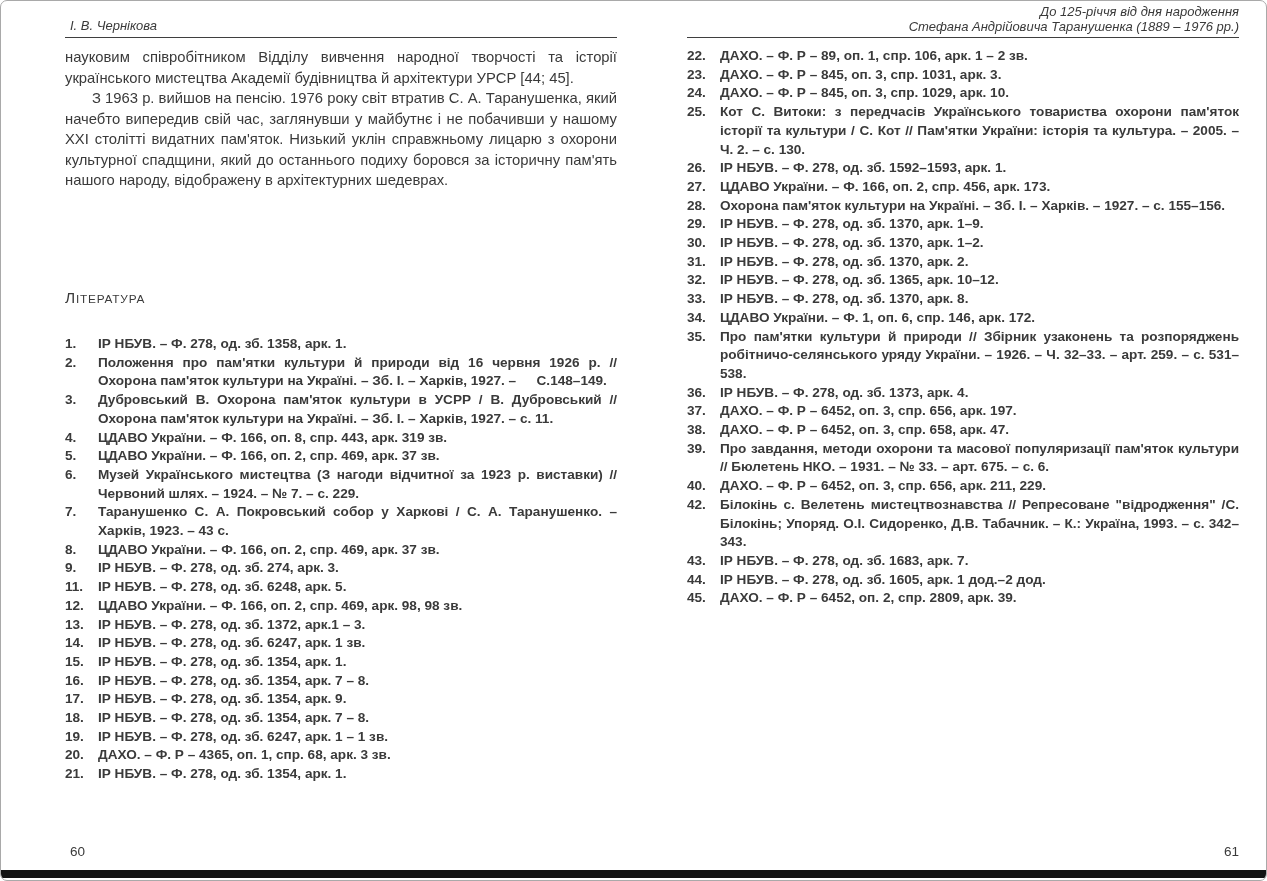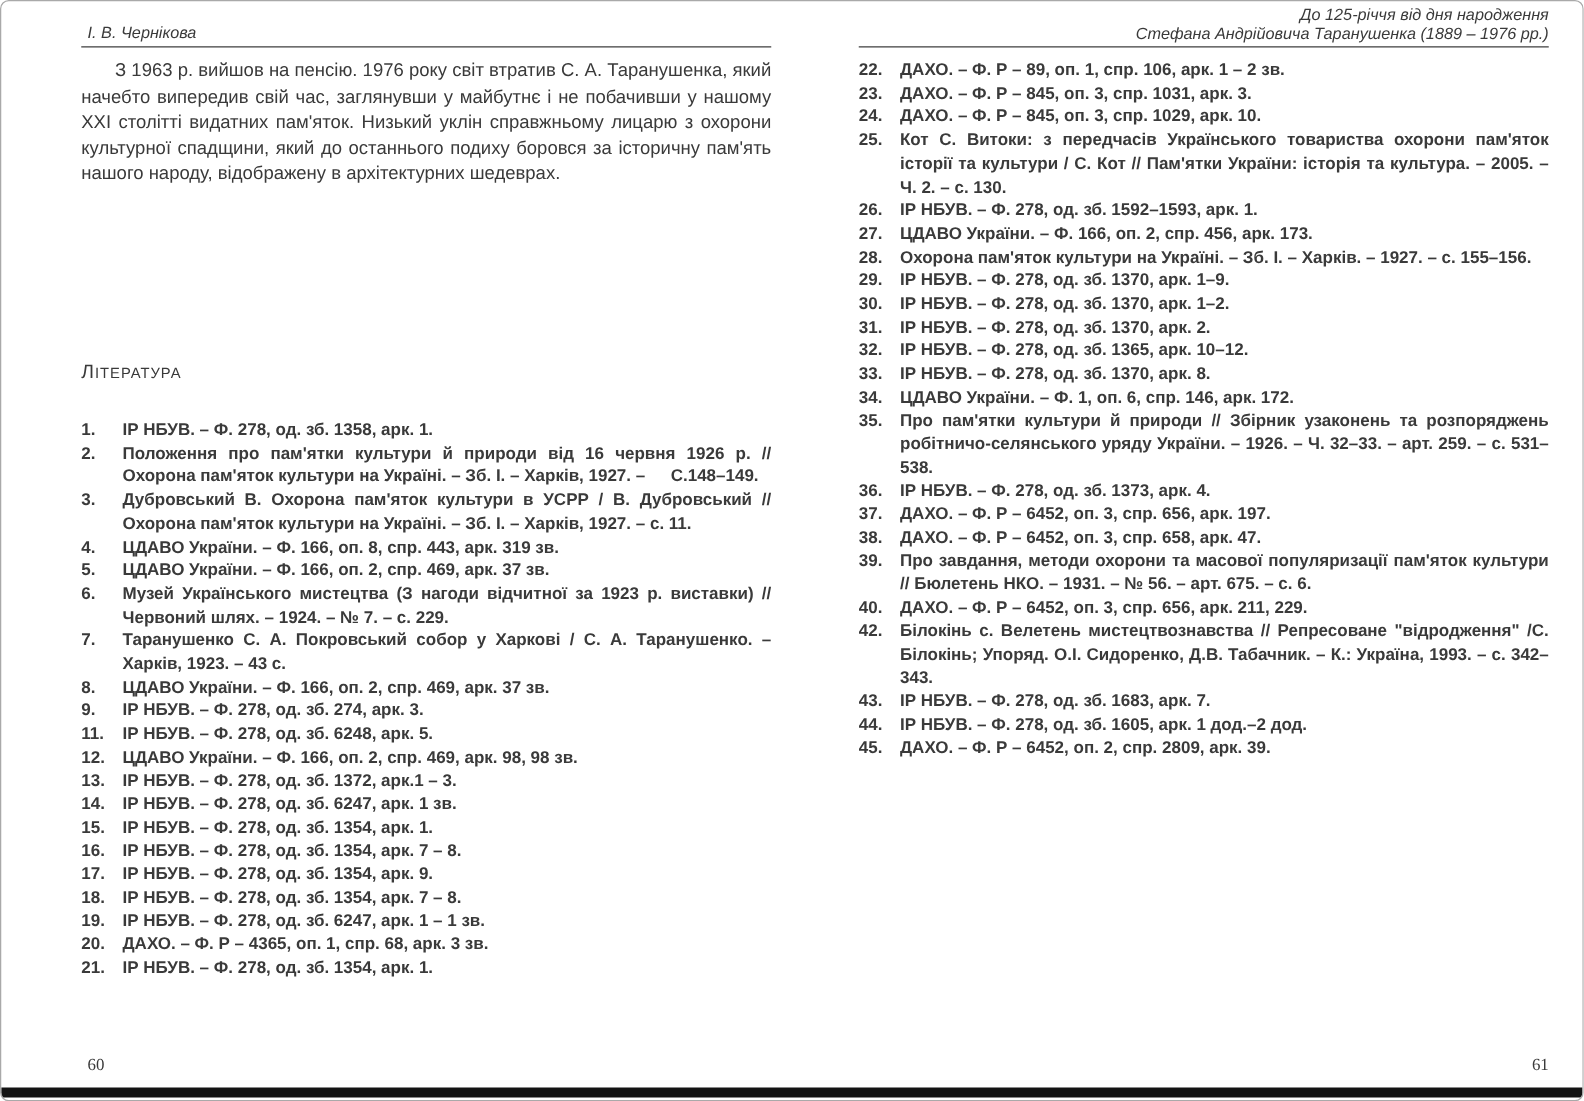--- a/index.html
+++ b/index.html
@@ -73,21 +73,20 @@
   .refs-left  { top: 334px; }
   .refs-right { top: 46px; }
   .ref { display: flex; }
   .ref-num  { flex: 0 0 33px; }
   .ref-text { flex: 1; text-align: justify; }
 
   .page-number {
     position: absolute;
     top: 843px;
     font-size: 13.5px;
-    font-family: Liberation Serif, serif;
   }
   .pn-left  { left: 5px; }
   .pn-right { right: 0; }
 
   .bottom-bar {
     position: absolute;
     left: 0; right: 0;
     bottom: 2px;
     height: 8px;
     background: #131313;
@@ -97,20 +96,21 @@
 <body>
 
 <div class="frame">
 
   <section class="page page-left">
     <header class="page-header">
       <span class="running-title-left">І. В. Чернікова</span>
     </header>
 
     <div class="body-block">
+      <p>науковим співробітником Відділу вивчення народної творчості та історії українського мистецтва Академії будівництва й архітектури УРСР [44; 45].</p>
       <p class="indent">З 1963 р. вийшов на пенсію. 1976 року світ втратив С. А. Таранушенка, який начебто випередив свій час, заглянувши у майбутнє і не побачивши у нашому XXI столітті видатних пам'яток. Низький уклін справжньому лицарю з охорони культурної спадщини, який до останнього подиху боровся за історичну пам'ять нашого народу, відображену в архітектурних шедеврах.</p>
     </div>
 
     <h2 class="section-heading">ЛІТЕРАТУРА</h2>
 
     <ol class="refs refs-left">
 
         <li class="ref">
           <span class="ref-num">1.</span>
           <span class="ref-text">ІР НБУВ. – Ф. 278, од. зб. 1358, арк. 1.</span>
@@ -306,21 +306,21 @@
           <span class="ref-text">ДАХО. – Ф. Р – 6452, оп. 3, спр. 656, арк. 197.</span>
         </li>
 
         <li class="ref">
           <span class="ref-num">38.</span>
           <span class="ref-text">ДАХО. – Ф. Р – 6452, оп. 3, спр. 658, арк. 47.</span>
         </li>
 
         <li class="ref">
           <span class="ref-num">39.</span>
-          <span class="ref-text">Про завдання, методи охорони та масової популяризації пам'яток культури // Бюлетень НКО. – 1931. – № 56. – арт. 675. – с. 6.</span>
+          <span class="ref-text">Про завдання, методи охорони та масової популяризації пам'яток культури // Бюлетень НКО. – 1931. – № 33. – арт. 675. – с. 6.</span>
         </li>
 
         <li class="ref">
           <span class="ref-num">40.</span>
           <span class="ref-text">ДАХО. – Ф. Р – 6452, оп. 3, спр. 656, арк. 211, 229.</span>
         </li>
 
 
         <li class="ref">
           <span class="ref-num">42.</span>

